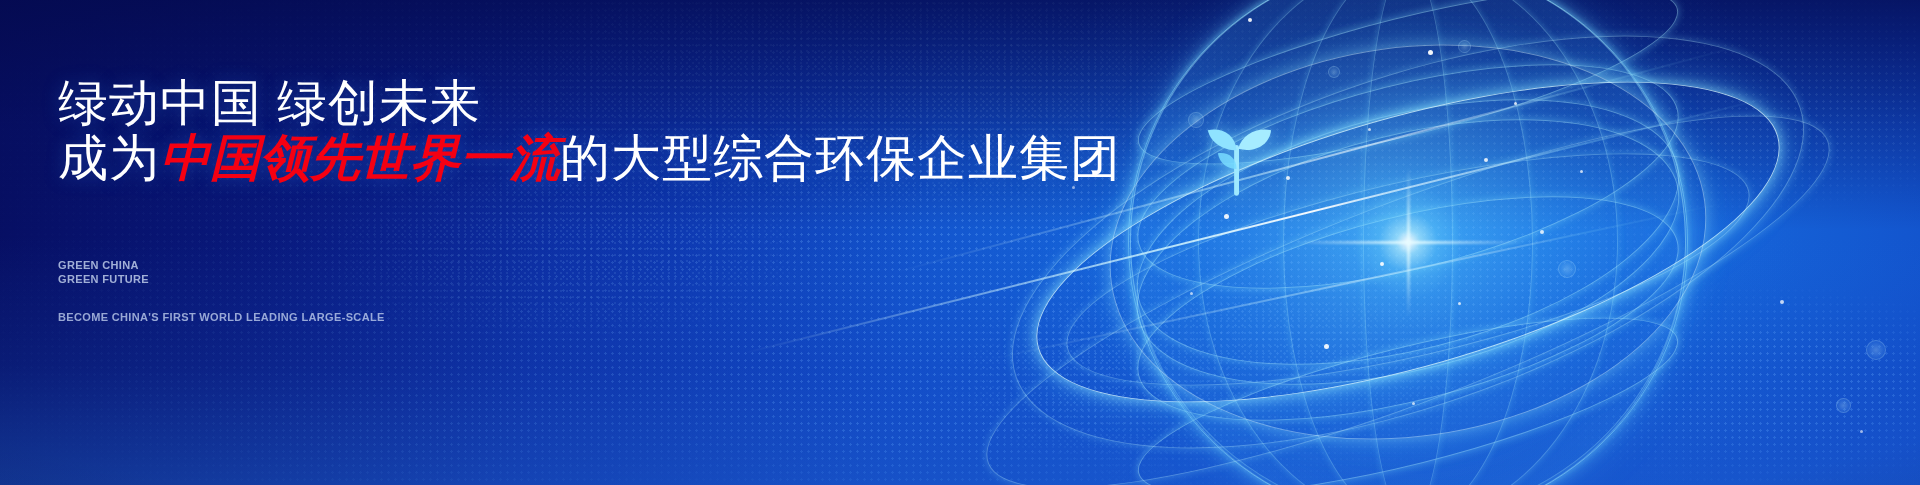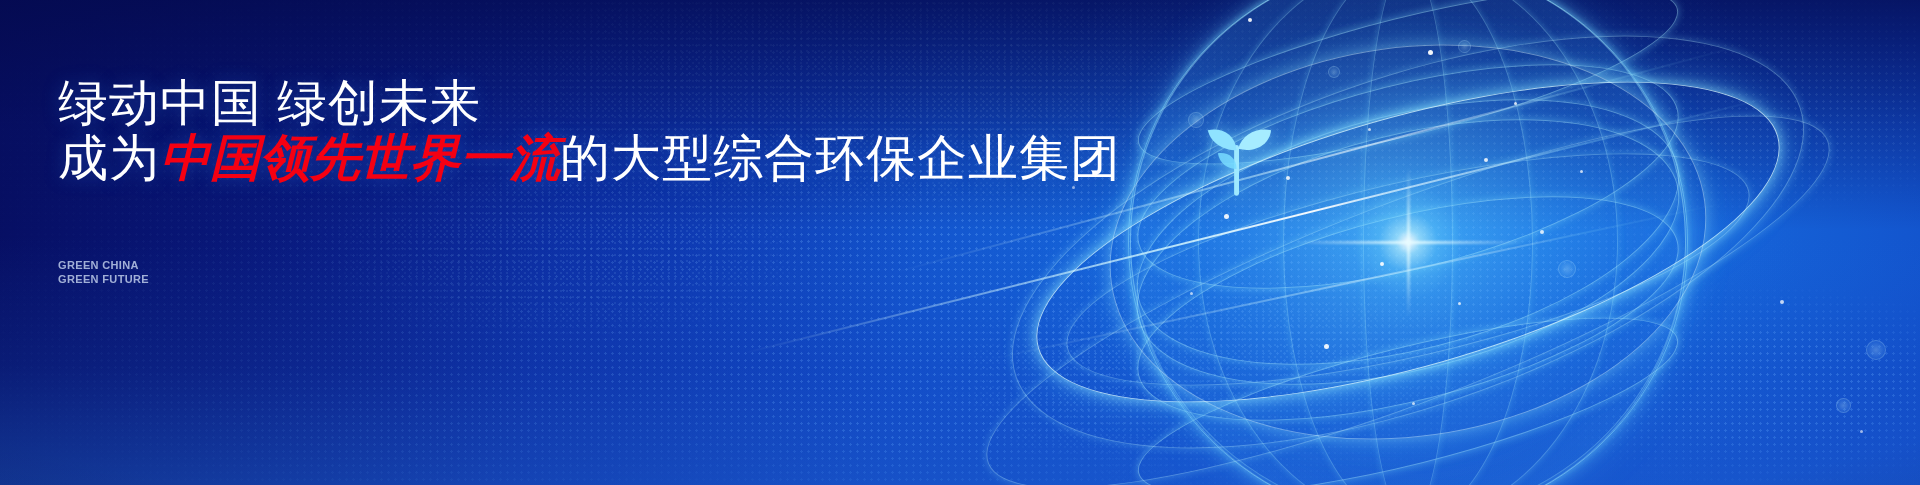--- a/index.html
+++ b/index.html
@@ -296,16 +296,17 @@
     <div class="headline1">绿动中国  绿创未来</div>
 
     <div class="headline2"><span>成为</span><span class="hl">中国领先世界一流</span><span>的大型综合环保企业集团</span></div>
 
     <div class="sub-en">
       <span class="nowrap">GREEN CHINA</span>
       <span class="nowrap">GREEN FUTURE</span>
     </div>
 
     <div class="sub-en2">
+      <span class="nowrap">BECOME CHINA'S FIRST WORLD LEADING LARGE-SCALE</span>
     </div>
 
   </div>
 </div>
 
 </body></html>

